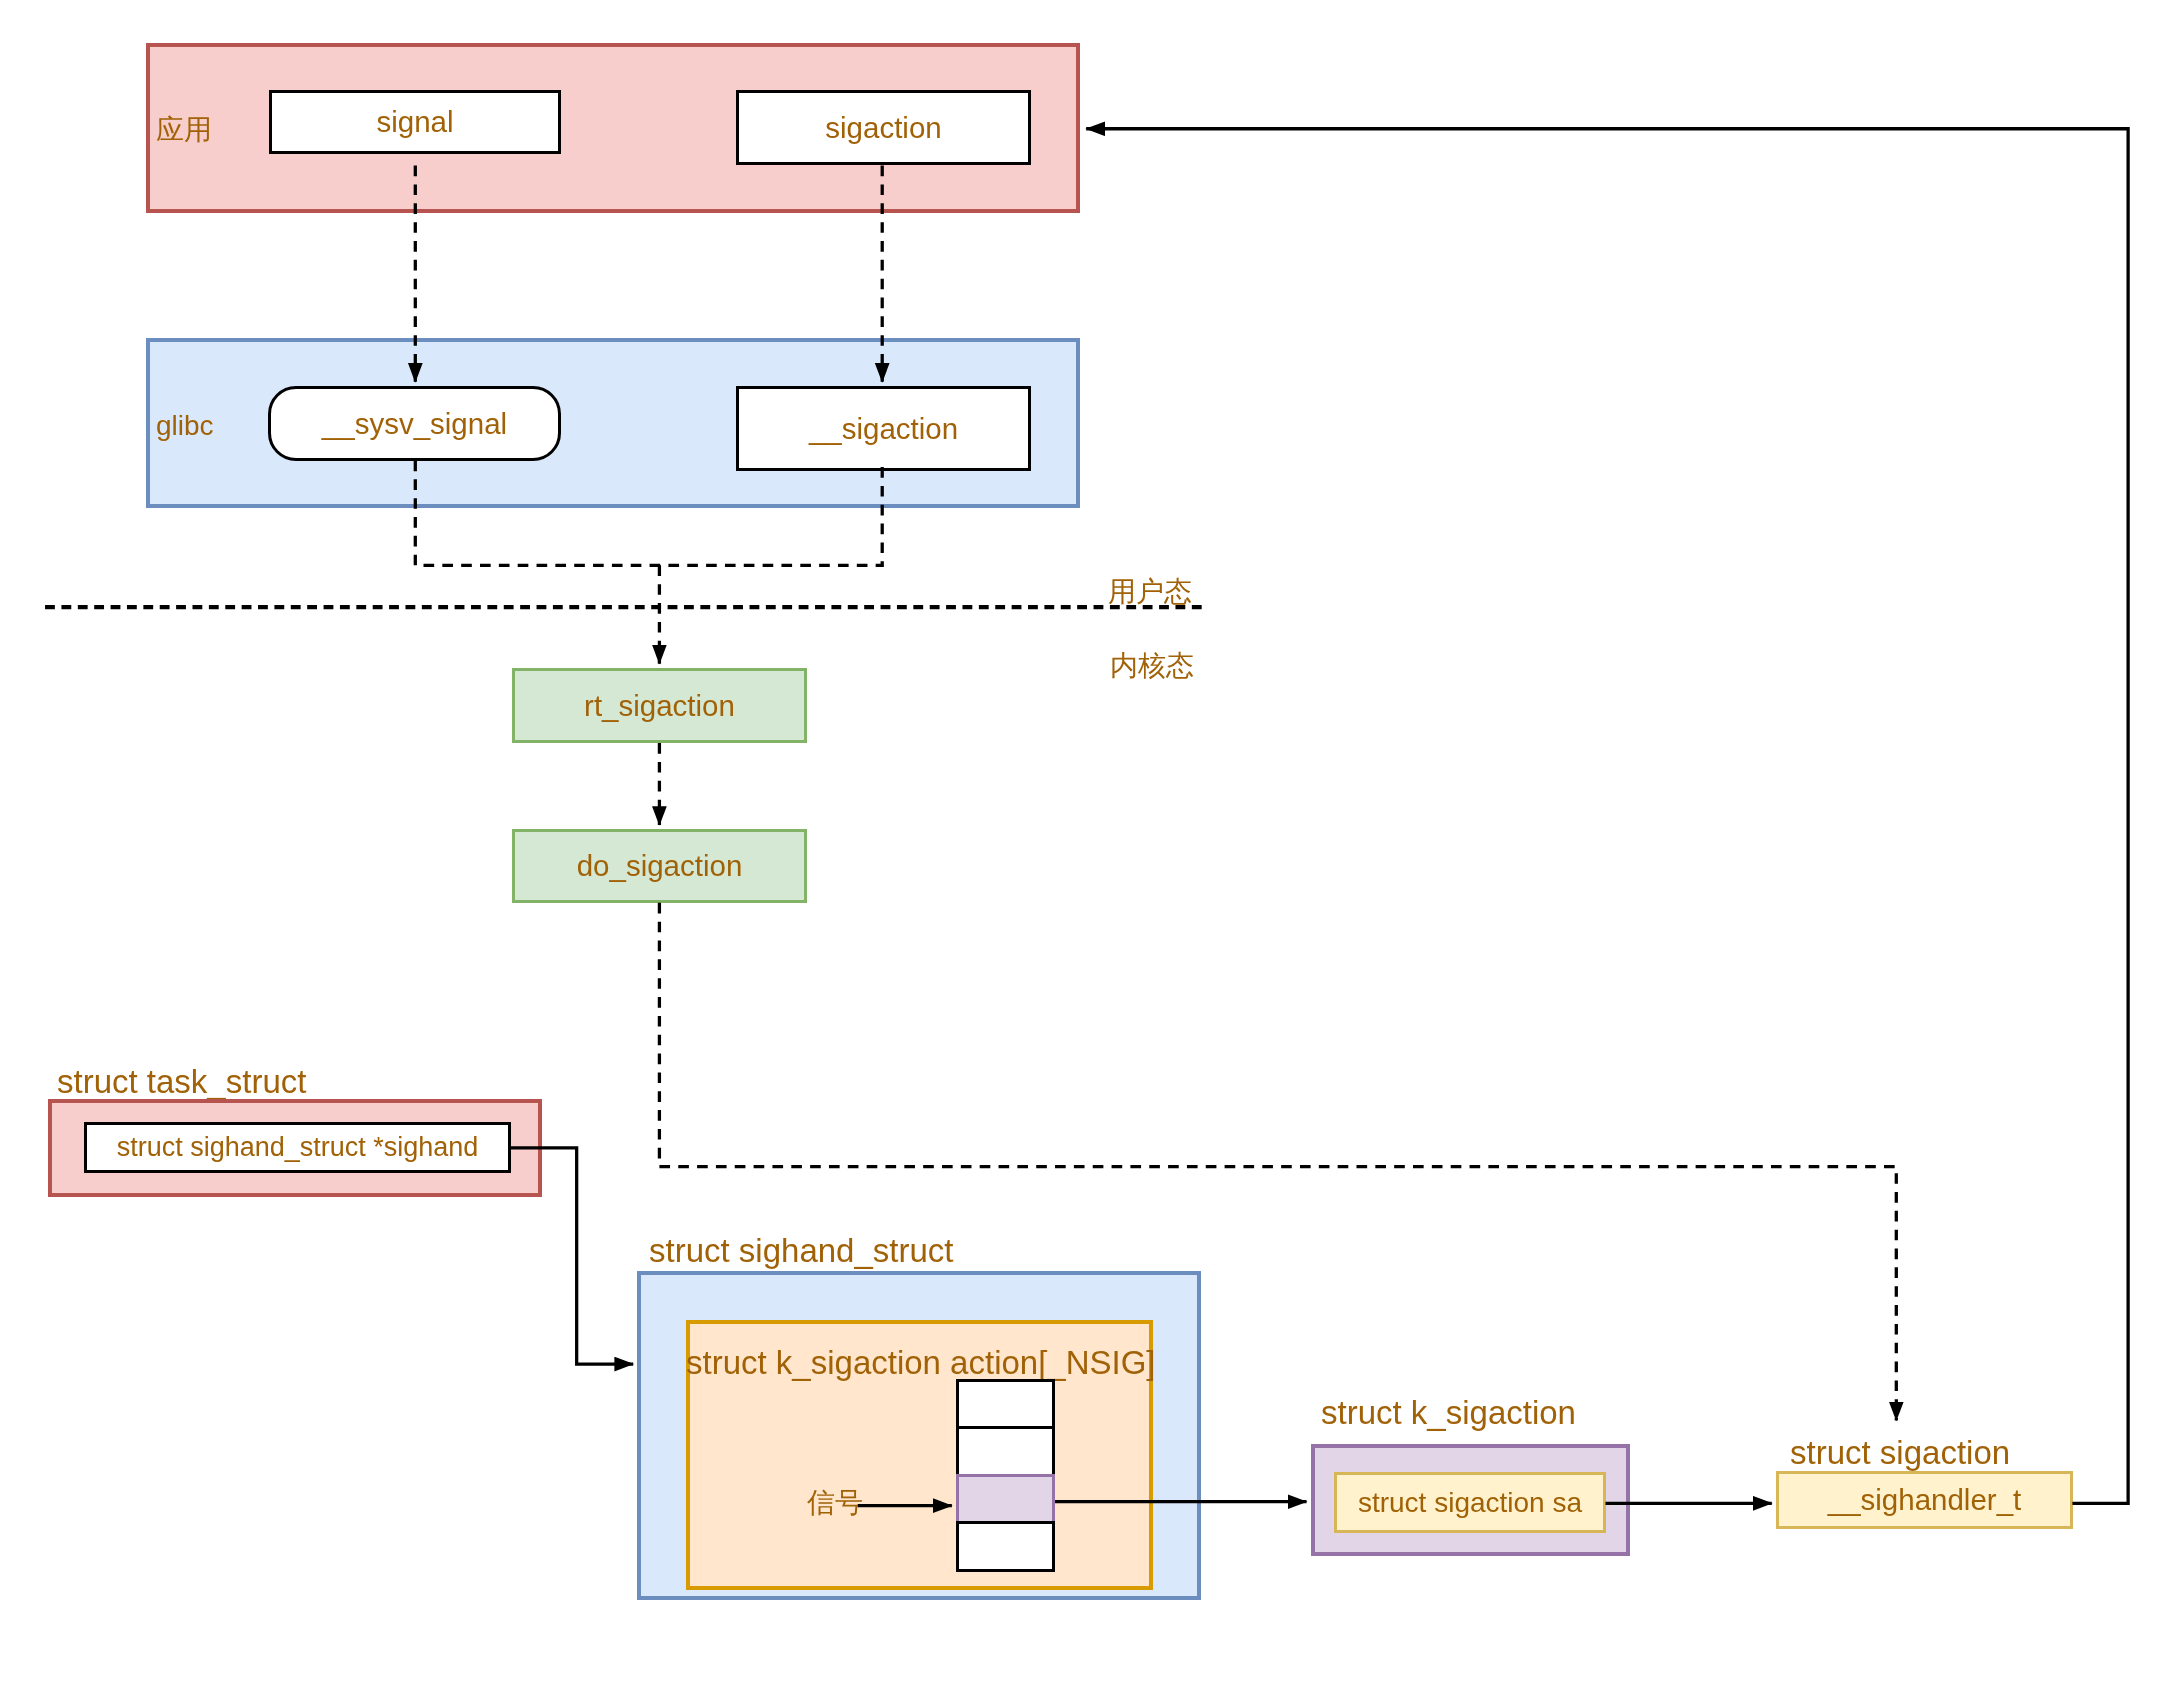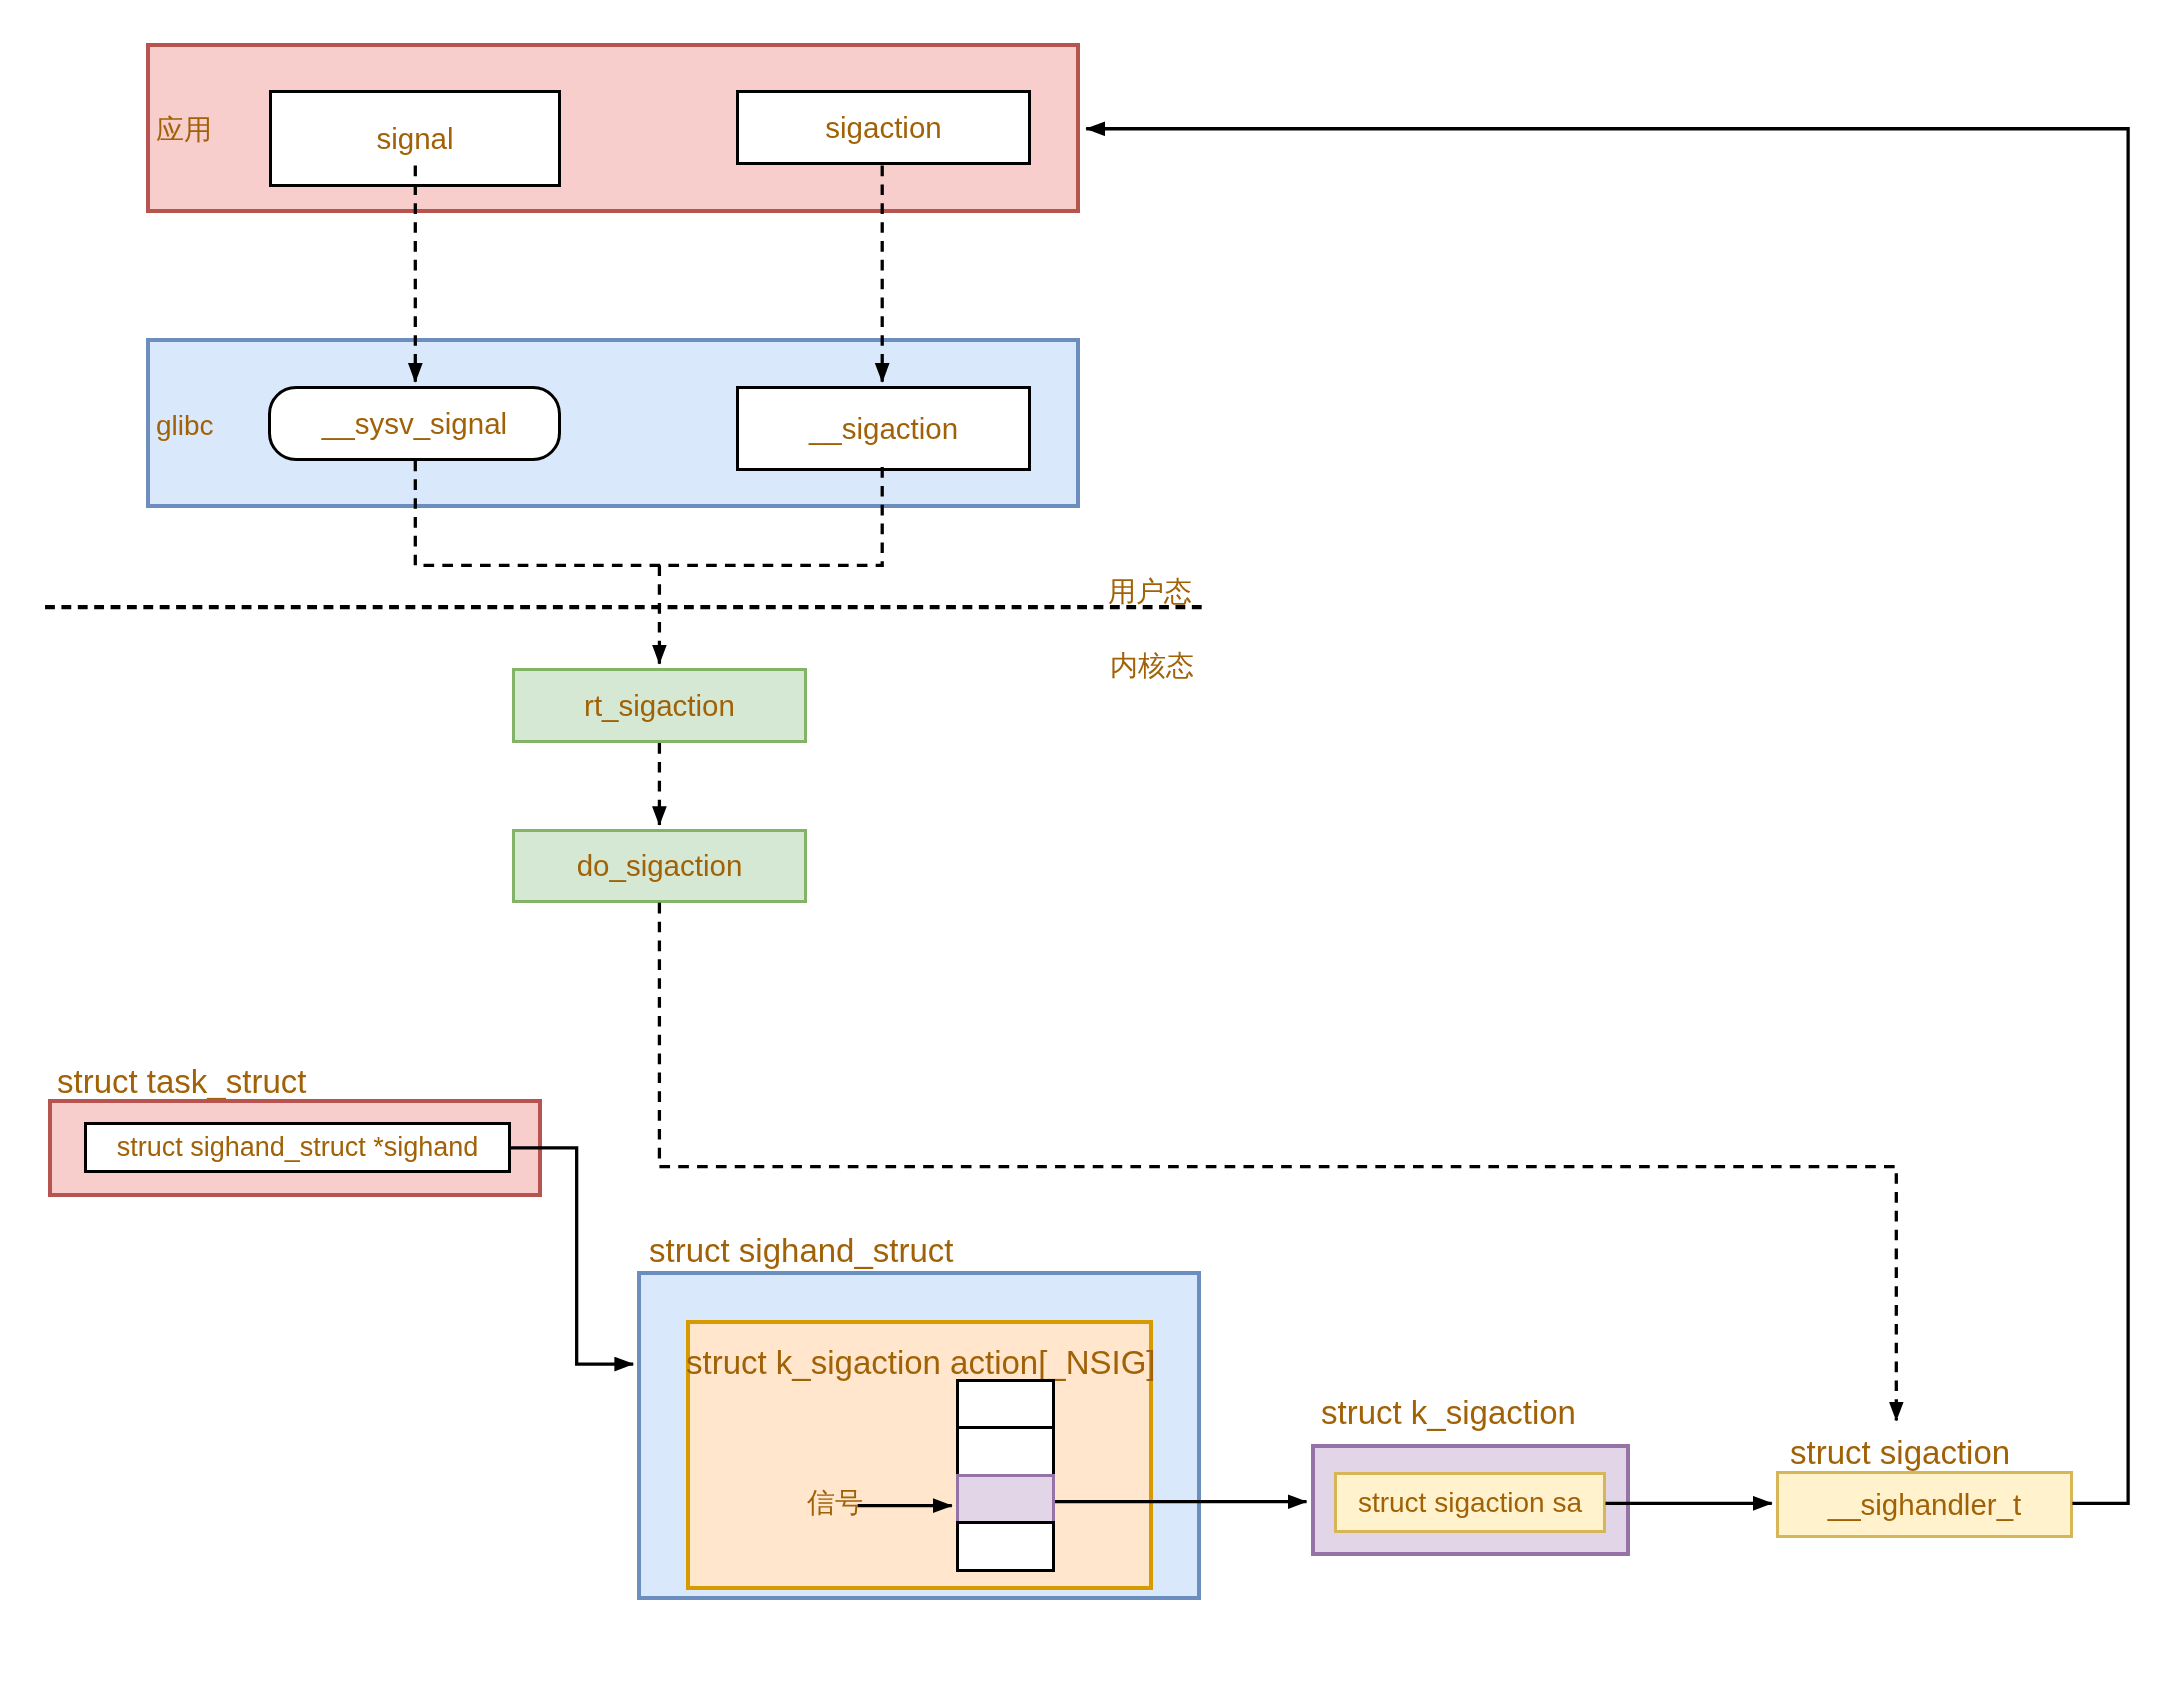--- a/index.html
+++ b/index.html
@@ -40,21 +40,21 @@
   .edge.dash{stroke-dasharray:13 10;}
   .edge.sep{stroke-width:5;stroke-dasharray:12 8;}
 </style>
 </head>
 <body>
 
 <div id="canvas">
 
   <div class="container red-c" style="left:146px;top:43px;width:934px;height:170px;"></div>
   <div class="lbl" style="left:156px;top:114px;">应用</div>
-  <div class="box white-b" style="left:269px;top:90px;width:292px;height:97px;">
+  <div class="box white-b" style="left:269px;top:90px;width:292px;height:64px;">
     <span>signal</span>
   </div>
   <div class="box white-b" style="left:736px;top:90px;width:295px;height:75px;">
     <span>sigaction</span>
   </div>
 
   <div class="container blue-c" style="left:146px;top:338px;width:934px;height:170px;"></div>
   <div class="lbl" style="left:156px;top:410px;">glibc</div>
   <div class="box white-b" style="left:268px;top:386px;width:293px;height:75px;border-radius:28px;">
     <span>__sysv_signal</span>
@@ -91,21 +91,21 @@
 
   <div class="lbl" style="left:777px;top:1487px;margin-left:30px;">信号</div>
 
   <div class="title" style="left:1321px;top:1394px;">struct k_sigaction</div>
   <div class="container purple-c" style="left:1311px;top:1444px;width:319px;height:112px;"></div>
   <div class="box yellow-b" style="left:1334px;top:1472px;width:272px;height:61px;font-size:28px;">
     <span>struct sigaction sa</span>
   </div>
 
   <div class="title" style="left:1790px;top:1434px;">struct sigaction</div>
-  <div class="box yellow-b" style="left:1776px;top:1471px;width:297px;height:67px;">
+  <div class="box yellow-b" style="left:1776px;top:1471px;width:297px;height:58px;">
     <span>__sighandler_t</span>
   </div>
 
   <svg class="overlay" width="2183" height="1682" viewBox="0 0 2665 2053">
     <defs>
       <marker id="arr" markerWidth="26" markerHeight="20" refX="23" refY="9" orient="auto" markerUnits="userSpaceOnUse">
         <path d="M0,0 L24,9 L0,18 Z" fill="#000000"></path>
       </marker>
     </defs>
 

